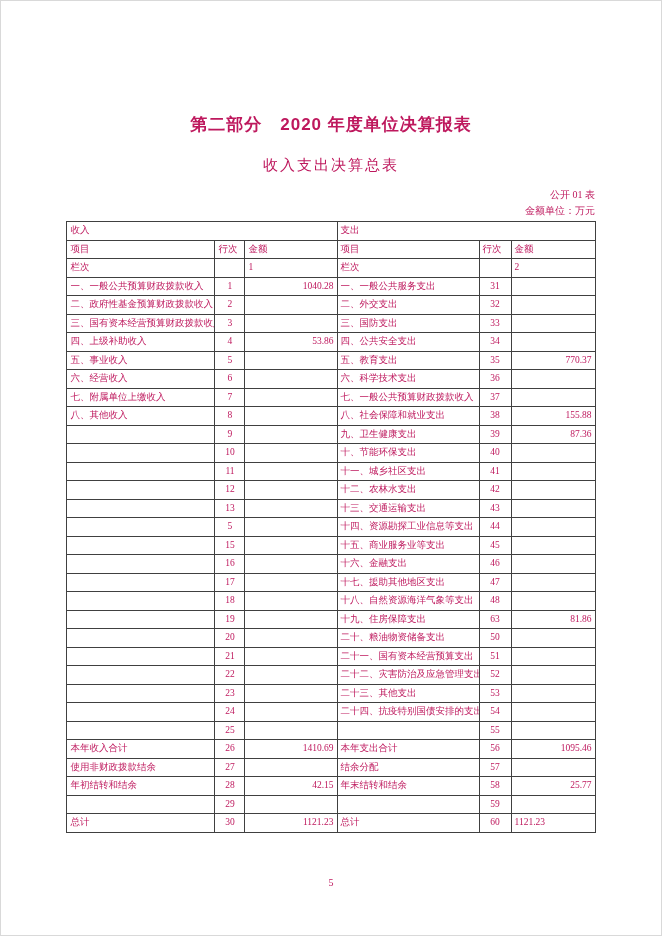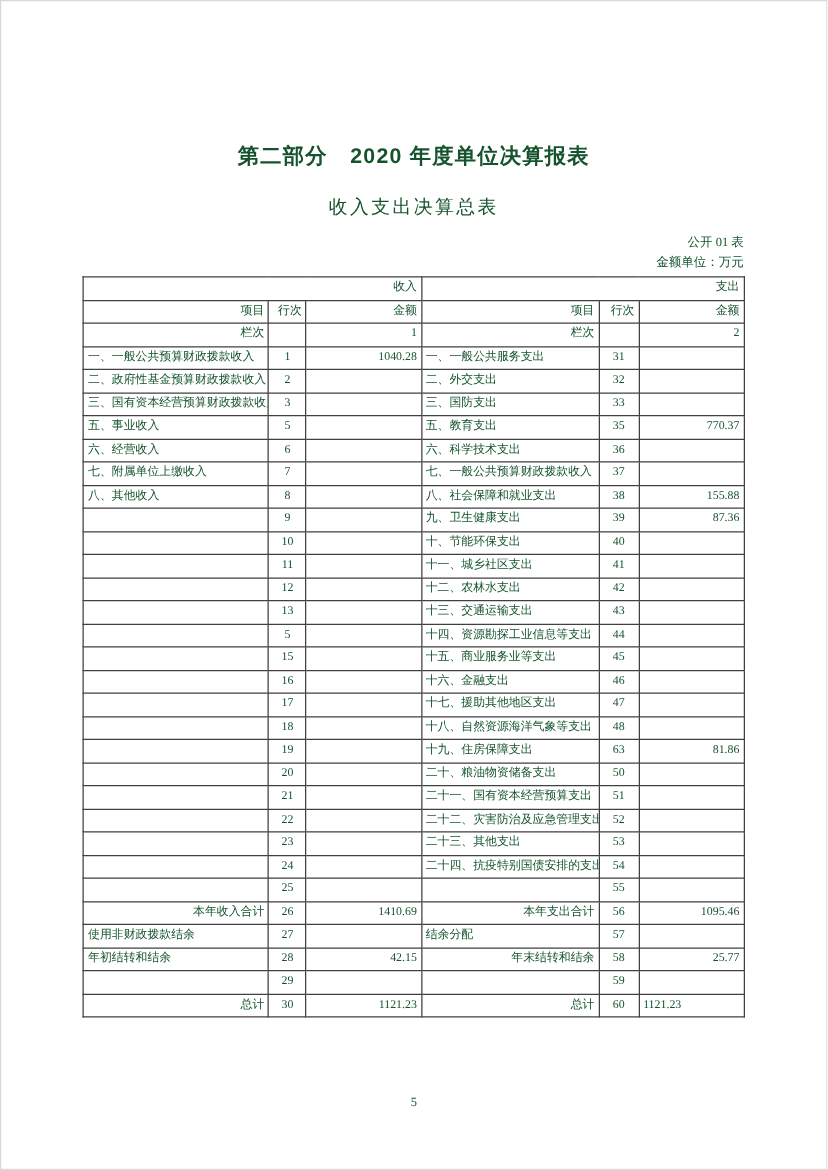--- a/index.html
+++ b/index.html
@@ -5,21 +5,21 @@
   html, body { margin: 0; padding: 0; background: #ffffff; }
   .page {
     position: relative;
     width: 662px;
     height: 936px;
     background: #ffffff;
     border: 1px solid #d9d9d9;
     box-sizing: border-box;
     overflow: hidden;
     font-family: "Liberation Serif", "DejaVu Serif", serif;
-    color: #14532d;
+    color: #be185d;
   }
   .title {
     text-align: center;
     padding-top: 112px;
     font-size: 17px;
     font-weight: bold;
     font-family: "Liberation Sans", "DejaVu Sans", sans-serif;
     letter-spacing: 1px;
   }
   .subtitle {
@@ -47,21 +47,21 @@
     height: 17.5px;
     padding: 0 3px;
     overflow: hidden;
     white-space: nowrap;
     line-height: 1;
   }
   td.item-cell { text-align: left; padding-left: 4px; }
   td.no-cell { text-align: center; }
   td.amt-cell { text-align: right; padding-right: 6px; }
   td.amt-left { text-align: left; padding-left: 4px; }
-  td.center { text-align: right; }
+  td.center { text-align: left; }
   .page-number {
     position: absolute;
     top: 876px;
     left: 0;
     width: 100%;
     text-align: center;
     font-size: 10px;
   }
 </style>
 </head>
@@ -127,20 +127,28 @@
         </tr>
         <tr>
           <td class="item-cell">三、国有资本经营预算财政拨款收入</td>
           <td class="no-cell">3</td>
           <td class="amt-cell"></td>
           <td class="item-cell">三、国防支出</td>
           <td class="no-cell">33</td>
           <td class="amt-cell"></td>
         </tr>
         <tr>
+          <td class="item-cell">四、上级补助收入</td>
+          <td class="no-cell">4</td>
+          <td class="amt-cell">53.86</td>
+          <td class="item-cell">四、公共安全支出</td>
+          <td class="no-cell">34</td>
+          <td class="amt-cell"></td>
+        </tr>
+        <tr>
           <td class="item-cell">五、事业收入</td>
           <td class="no-cell">5</td>
           <td class="amt-cell"></td>
           <td class="item-cell">五、教育支出</td>
           <td class="no-cell">35</td>
           <td class="amt-cell">770.37</td>
         </tr>
         <tr>
           <td class="item-cell">六、经营收入</td>
           <td class="no-cell">6</td>

